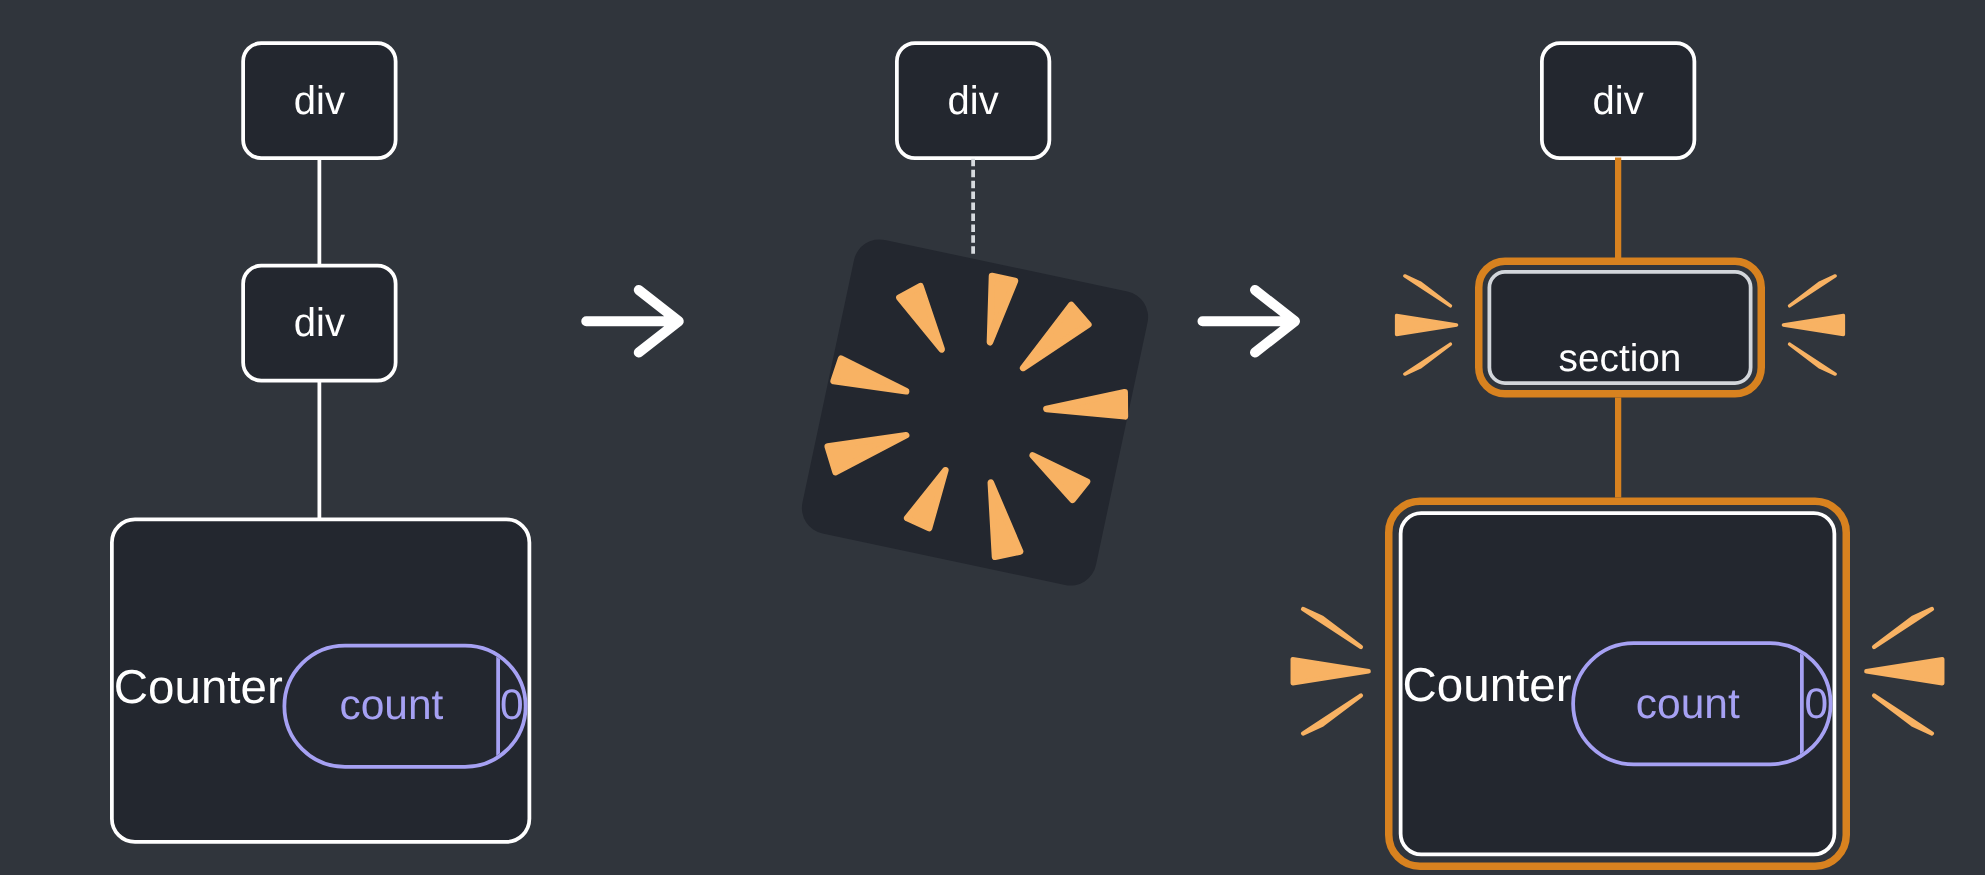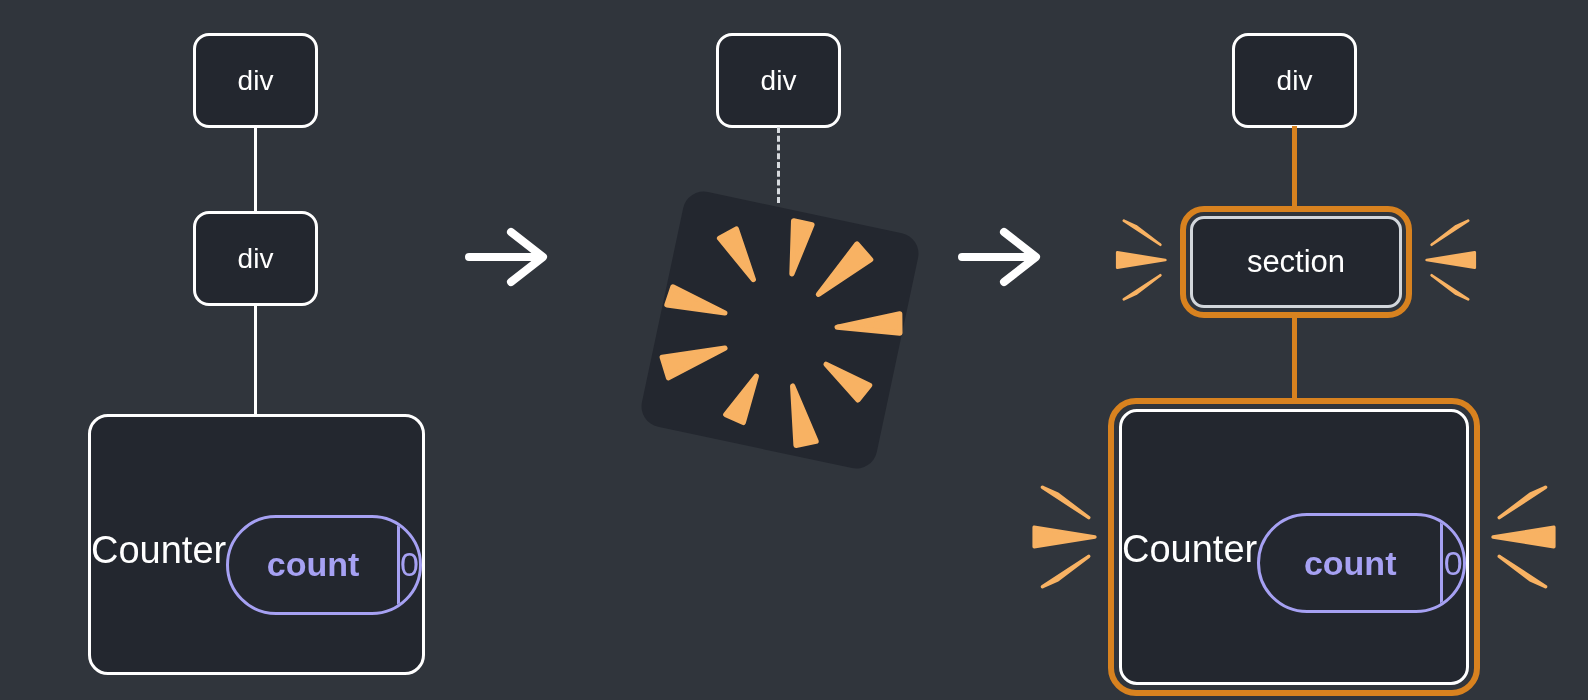--- a/index.html
+++ b/index.html
@@ -24,21 +24,21 @@
   }
   .canvas > * { position: absolute; }
 
   .node {
     width: 125px; height: 95px;
     background: var(--node-bg);
     border: 3px solid var(--node-border);
     border-radius: 16px;
     display: flex; align-items: center; justify-content: center;
     color: var(--text);
-    font-size: 28px;
+    font-size: 32px;
   }
   .vline.white  { width: 3px; background: var(--node-border); }
   .vline.orange { width: 5px; background: var(--highlight); }
   .dash { width: 0; border-left: 3px dashed var(--dashed-line); }
 
   .card {
     background: var(--node-bg);
     border: 3px solid var(--node-border);
     border-radius: 20px;
     display: flex; flex-direction: row; align-items: center;
@@ -54,40 +54,40 @@
     width: 264px; height: 100px;
     border: 3px solid var(--state-accent);
     border-radius: 999px;
     display: flex;
     color: var(--state-accent);
     font-size: 34px;
     overflow: hidden;
   }
   .pill-key {
     width: 180px;
-    display: flex; align-items: center; justify-content: center; font-weight: bold;
+    display: flex; align-items: center; justify-content: center;
   }
   .pill-value {
     flex: 1;
     border-left: 3px solid var(--state-accent);
     display: flex; align-items: center; justify-content: center;
   }
 
   .ring {
     border: 6px solid var(--highlight);
     background: transparent;
   }
   .ring.section { border-radius: 24px; padding: 4px; }
   .ring.counter { border-radius: 28px; padding: 5px; }
   .section-inner {
     width: 100%; height: 100%;
     background: var(--node-bg);
     border: 3px solid var(--section-inner-border);
     border-radius: 14px;
-    display: flex; align-items: center; justify-content: center;
+    display: flex; align-items: flex-end; justify-content: center;
     color: var(--text);
     font-size: 31px;
   }
   .ring .card { width: 100%; height: 100%; border-radius: 18px; padding-top: 32px; }
 
   svg { display: block; overflow: visible; }
   .arrow-stroke {
     stroke: var(--node-border);
     stroke-width: 8;
     stroke-linecap: round;

